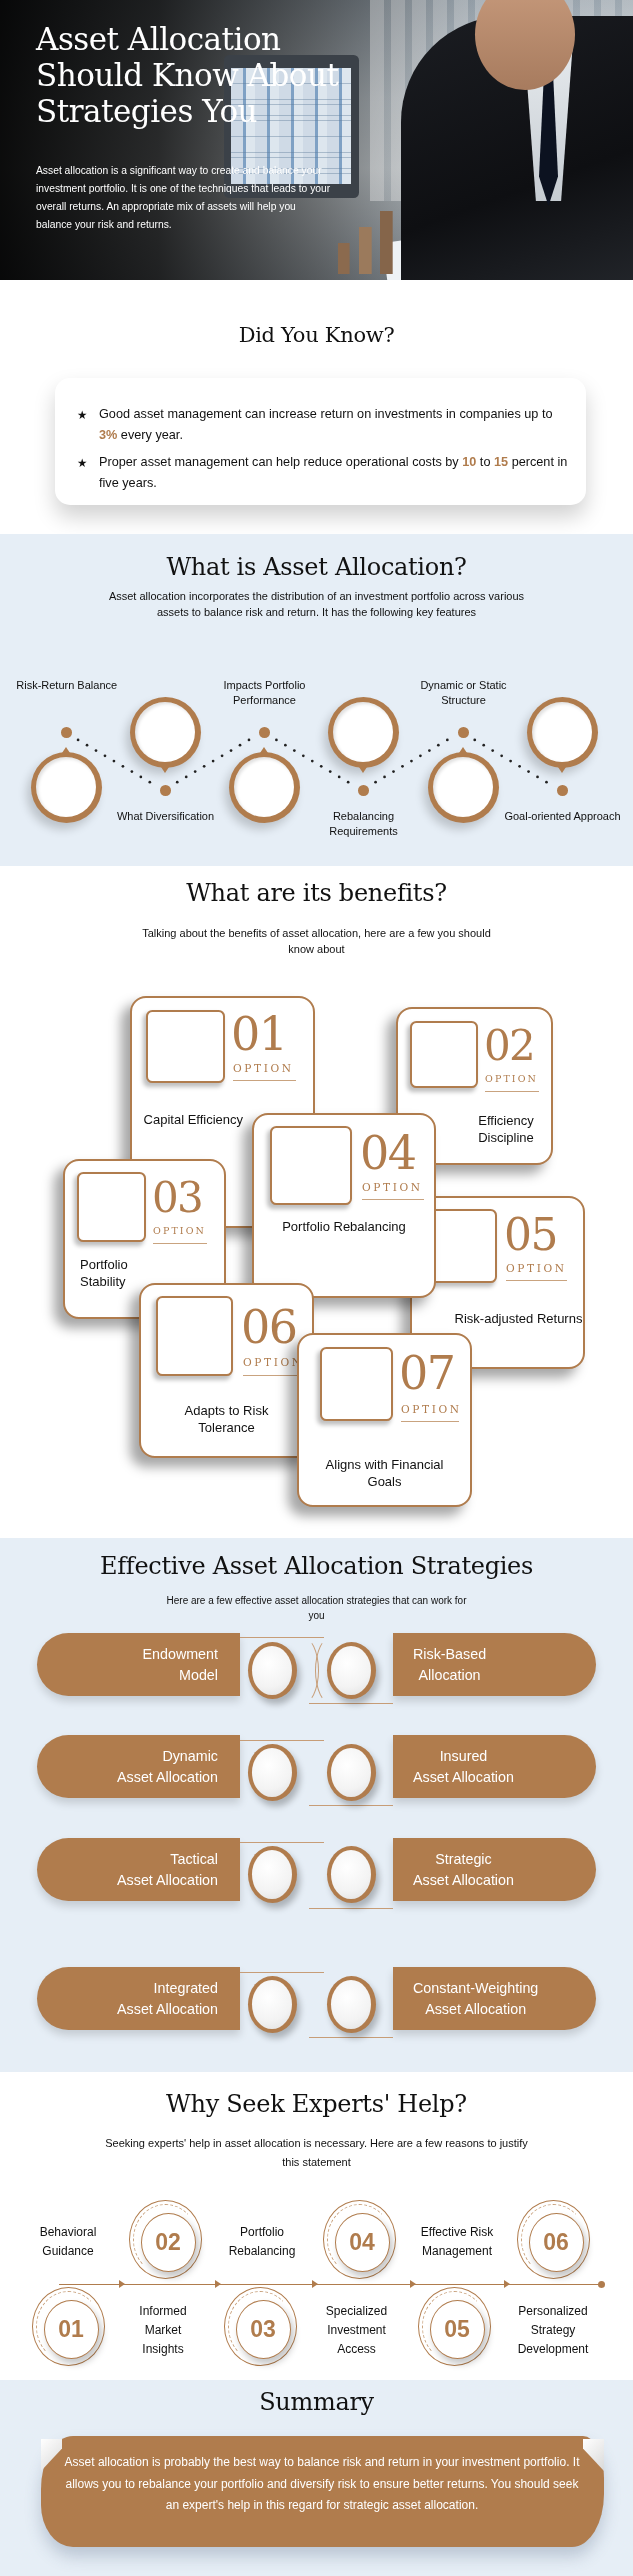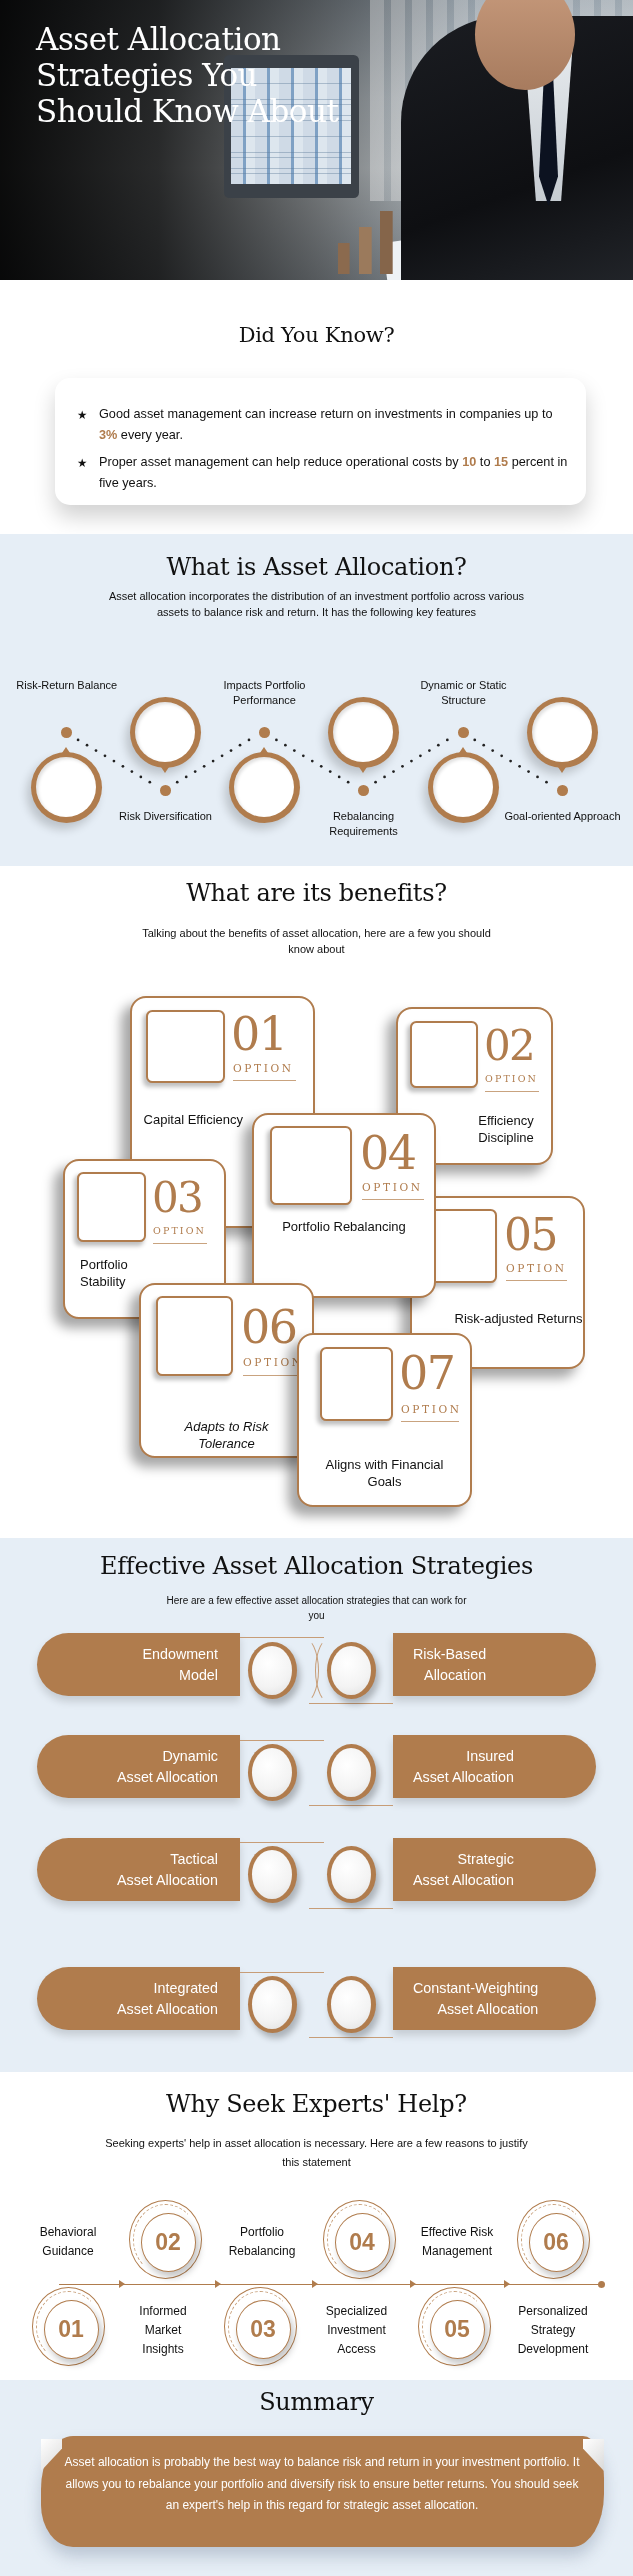--- a/index.html
+++ b/index.html
@@ -65,21 +65,21 @@
   .bcard .thumb { position:absolute; left: 13.7px; top: 11.6px; width: 79px; height: 73px; border: 2.6px solid #B07C4D; border-radius: 6.3px; background:#fff;
     box-shadow: -2.1px 3.2px 4.2px rgba(0,0,0,0.25); }
   .bcard .num { position:absolute; left: 99px; top: 9.5px; font-size: 46px; line-height: 53px; color:#B07C4D; letter-spacing: -1.6px; }
   .bcard .opt { position:absolute; left: 101px; top: 64px; font-size: 10.6px; letter-spacing: 2.6px; color:#B07C4D; }
   .bcard .rule { position:absolute; left: 101px; top: 82px; width: 63px; height: 1.1px; background:#c9a37f; }
   .bcard .lbl { position:absolute; left: 0; width: 100%; text-align:center; font-size: 13px; line-height: 17px; color:#111; }
 
   
   .pill { position:absolute; height: 63px; background:#B07C4D; color:#fff; font-size: 14.3px; line-height: 21px; box-shadow: 0 5.3px 8.4px rgba(0,0,0,0.15); }
   .pill.left { left: 37px; width: 203px; border-radius: 37px 0 0 37px; text-align: right; padding-right: 22px; }
-  .pill.right { left: 393px; width: 203px; border-radius: 0 37px 37px 0; text-align: right; padding-left: 20px; }
+  .pill.right { left: 393px; width: 203px; border-radius: 0 37px 37px 0; text-align: center; padding-left: 20px; }
   .pill .t { position:absolute; top: 50%; transform: translateY(-50%); }
   .pill.left .t { right: 22px; }
   .pill.right .t { left: 20px; white-space: nowrap; }
   .knob { position:absolute; width: 49px; height: 57px; border-radius: 50%; background:#B07C4D; box-shadow: 3.2px 5.3px 6.3px rgba(0,0,0,0.25); }
   .knob .inner { position:absolute; left: 4.2px; top: 4.2px; width: 40px; height: 49px; border-radius: 50%; background: radial-gradient(circle at 40% 35%, #ffffff 0%, #f3f3f3 60%, #dedede 100%); }
   .arcline { position:absolute; height: 0.5px; background:#c79d77; }
   .arc { position:absolute; width: 34px; height: 69px; border: 0.8px solid #c79d77; border-radius: 50%; }
 
   
   .ecirc { position:absolute; width: 73px; height: 79px; border-radius: 50%; border: 1.1px solid #B07C4D; background:#fff; }
@@ -106,23 +106,24 @@
   <div class="laptop"></div>
   <div class="screen"></div>
   <div class="chart"></div>
   <div class="coins"></div>
   <div class="suit"></div>
   <div class="shirt"></div>
   <div class="tie"></div>
   <div class="face"></div>
   <h1 class="hero-title serif">
     <span style="display:block">Asset Allocation</span>
+    <span style="display:block">Should Know About</span>
     <span style="display:block">Strategies You</span>
-    <span style="display:block">Should Know About</span>
   </h1>
+  <p class="hero-text">Asset allocation is a significant way to create and balance your investment portfolio. It is one of the techniques that leads to your overall returns. An appropriate mix of assets will help you balance your risk and returns.</p>
 </section>
 
 <h2 class="h2 serif" style="top:323px;font-size:21px;">Did You Know?</h2>
 <div class="dyk-card">
   <div class="dyk-item" style="top:26px;">
     <span class="star">★</span>
     <span class="txt"><span>Good asset management can increase return on investments in companies up to </span><span class="hl">3%</span><span> every year.</span></span>
   </div>
   <div class="dyk-item" style="top:74px;">
     <span class="star">★</span>
@@ -213,21 +214,21 @@
 <div class="ring" style="left:428px;top:752px;">
     <div class="tip-up"></div>
     <div class="inner"></div>
   </div>
 <div class="ring" style="left:527px;top:697px;">
     <div class="tip-down"></div>
     <div class="inner"></div>
   </div>
 
 <div class="feat-label" style="left:3.2px;top:678px;">Risk-Return Balance</div>
-<div class="feat-label" style="left:102px;top:809px;">Risk Diversification</div>
+<div class="feat-label" style="left:102px;top:809px;">What Diversification</div>
 <div class="feat-label" style="left:201px;top:678px;">Impacts Portfolio Performance</div>
 <div class="feat-label" style="left:300px;top:809px;">Rebalancing Requirements</div>
 <div class="feat-label" style="left:400px;top:678px;">Dynamic or Static Structure</div>
 <div class="feat-label" style="left:499px;top:809px;">Goal-oriented Approach</div>
 
 <h2 class="h2 serif" style="top:879px;">What are its benefits?</h2>
 <p class="sub" style="left:137px;width:359px;top:925px;">Talking about the benefits of asset allocation, here are a few you should know about</p>
 
 <div class="bcard" style="left:130px;top:996px;width:185px;height:232px;">
   <div class="thumb"></div>
@@ -267,21 +268,21 @@
   <div class="opt serif" style="left:108px;top:66px;">OPTION</div>
   <div class="rule" style="left:108px;top:84px;width:62px;"></div>
   <div class="lbl" style="top:103px;">Portfolio Rebalancing</div>
 </div>
 
 <div class="bcard" style="left:139px;top:1283px;width:175px;height:175px;">
   <div class="thumb" style="left:15px;top:10.6px;width:77px;height:80px;"></div>
   <div class="num serif" style="left:100px;top:16px;">06</div>
   <div class="opt serif" style="left:102px;top:71px;">OPTION</div>
   <div class="rule" style="left:102px;top:90px;width:59px;"></div>
-  <div class="lbl" style="top:133px;padding:0 21px;font-style:italic;">Adapts to Risk Tolerance</div>
+  <div class="lbl" style="top:117px;padding:0 21px;">Adapts to Risk Tolerance</div>
 </div>
 
 <div class="bcard" style="left:297px;top:1333px;width:175px;height:174px;">
   <div class="thumb" style="left:21px;top:11.6px;width:73px;height:74px;"></div>
   <div class="num serif" style="left:100px;top:11.6px;">07</div>
   <div class="opt serif" style="left:102px;top:68px;">OPTION</div>
   <div class="rule" style="left:102px;top:86px;width:58px;"></div>
   <div class="lbl" style="top:121px;padding:0 16px;">Aligns with Financial Goals</div>
 </div>
 

